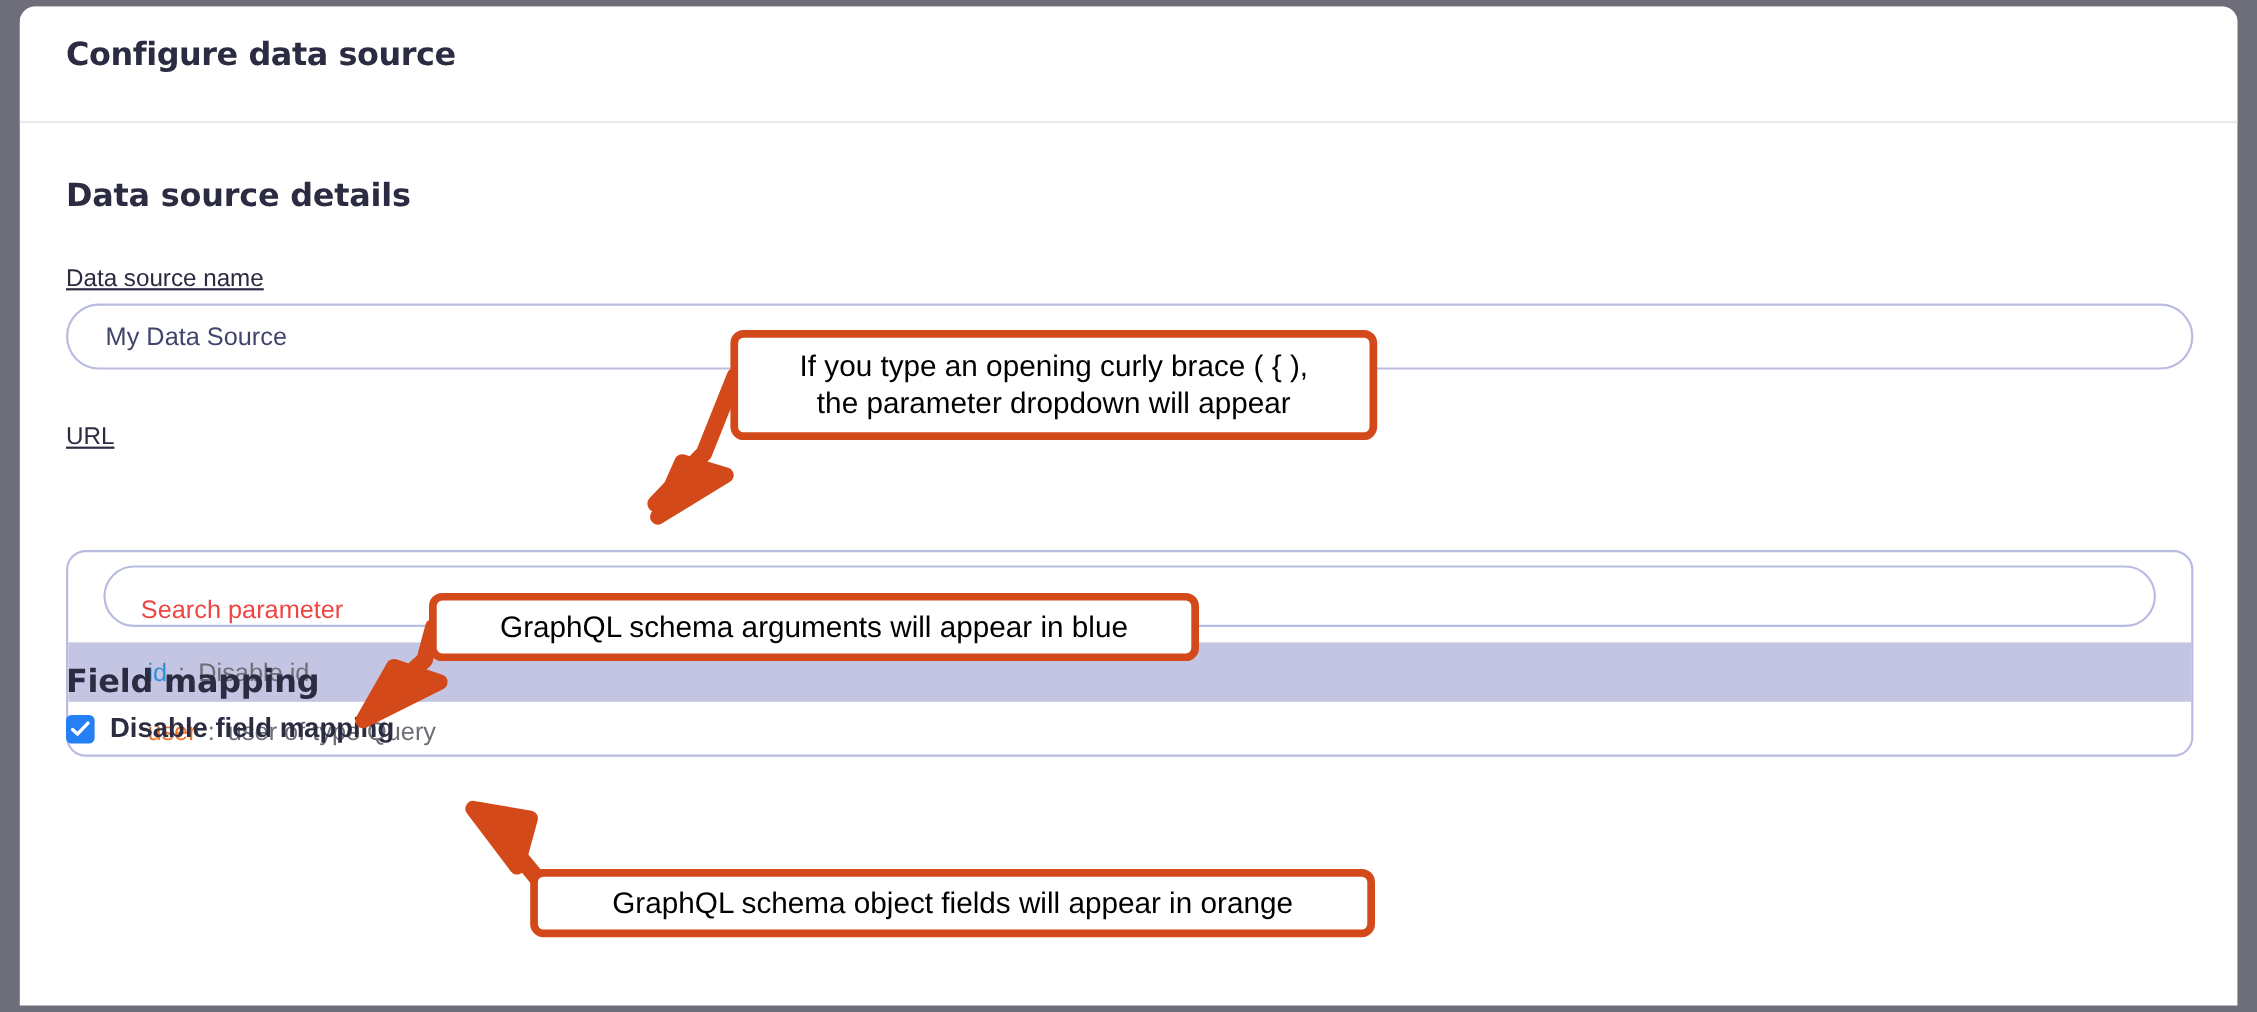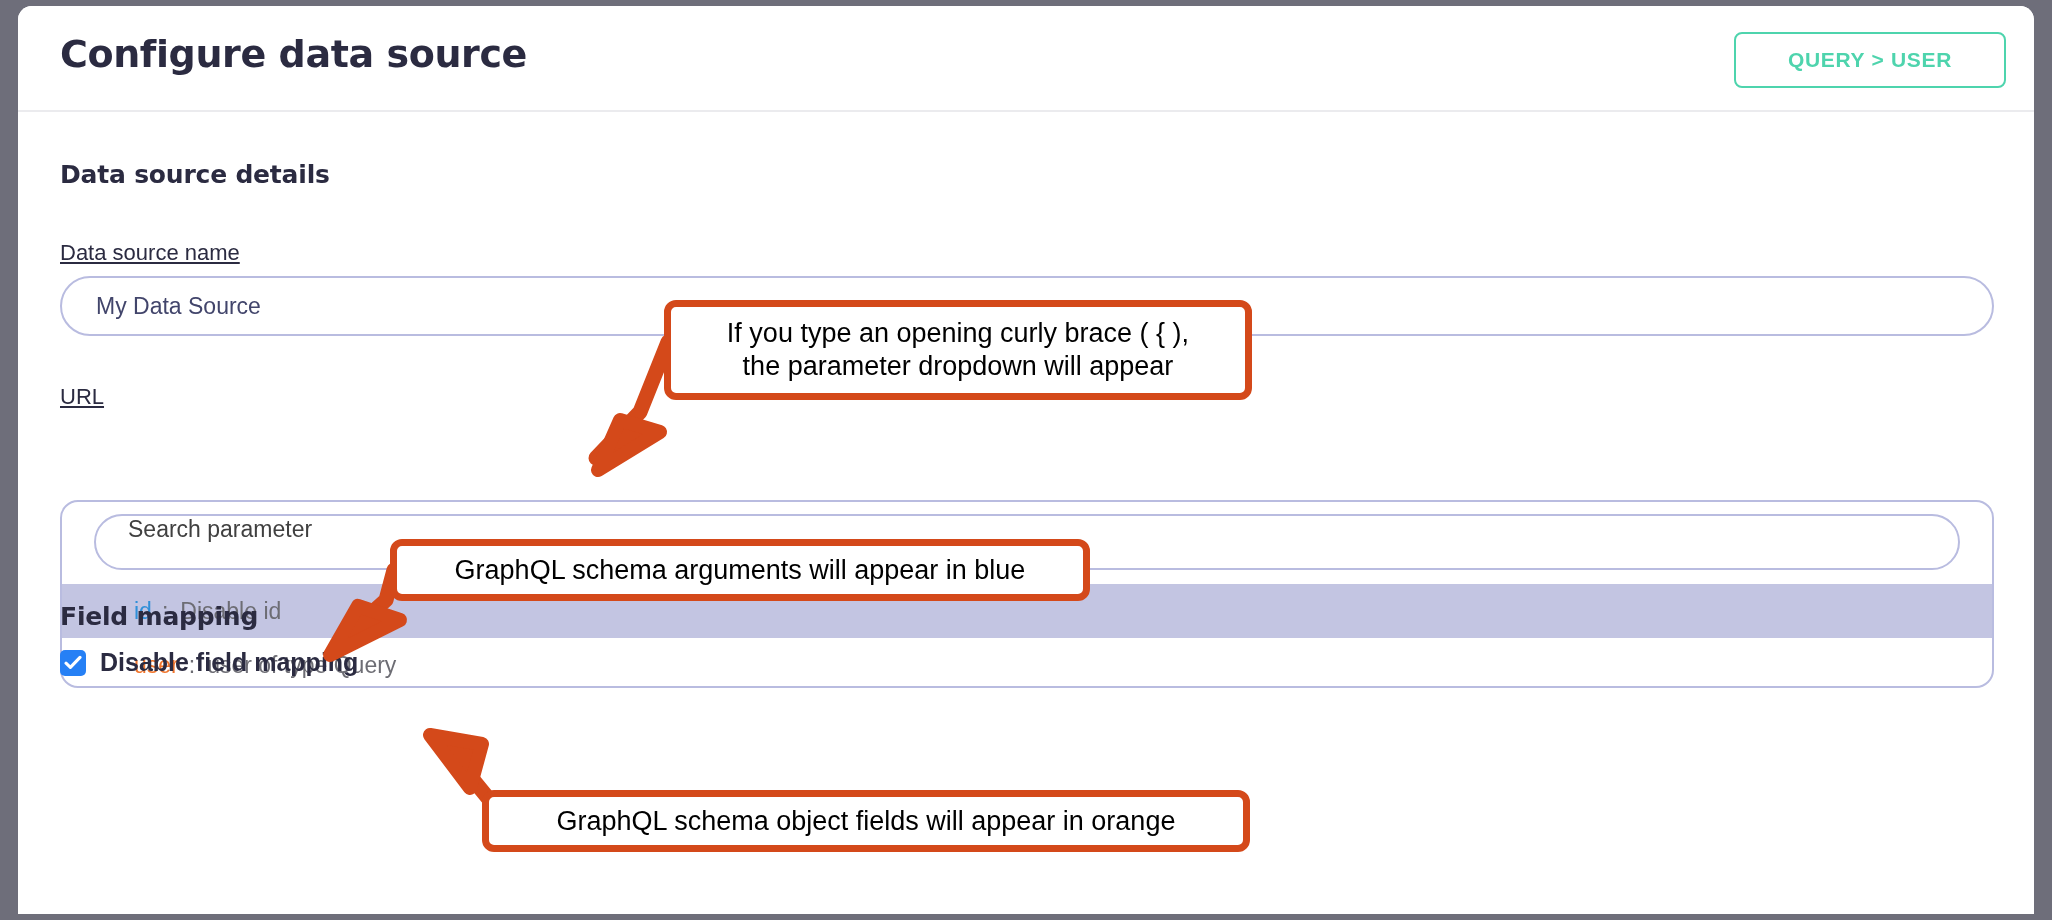--- a/index.html
+++ b/index.html
@@ -38,21 +38,21 @@
     width: 100%;
     height: 106px;
     border-bottom: 2px solid #ebebee;
     background: #fff;
   }
   .page-title {
     position: absolute;
     left: 42px;
     top: 26px;
     font-family: "DejaVu Sans", sans-serif;
-    font-size: 38px;
+    font-size: 29px;
     font-weight: 700;
     letter-spacing: -0.4px;
     color: #2b2b41;
     white-space: nowrap;
   }
   .query-chip {
     position: absolute;
     right: 28px;
     top: 26px;
     width: 272px;
@@ -75,21 +75,21 @@
     position: absolute;
     left: 0; top: 106px;
     width: 100%;
     bottom: 0;
   }
 
   .section-heading {
     position: absolute;
     left: 42px;
     font-family: "DejaVu Sans", sans-serif;
-    font-size: 25px;
+    font-size: 29px;
     font-weight: 700;
     letter-spacing: -0.2px;
     color: #2b2b41;
     white-space: nowrap;
   }
   #dsd-heading { top: 48px; }
   #fm-heading  { top: 490px; }
 
   .field-label {
     position: absolute;
@@ -135,24 +135,24 @@
   .param-search {
     position: absolute;
     left: 32px;
     top: 12px;
     width: 1866px;
     height: 56px;
     border: 2px solid #b9bce0;
     border-radius: 28px;
     background: #fff;
     display: flex;
-    align-items: flex-start;
+    align-items: flex-end;
     padding-left: 32px;
     font-size: 23px;
-    color: #404040;
+    color: #ef4444;
     cursor: text;
   }
   .param-row {
     position: absolute;
     left: 0;
     width: 100%;
     height: 54px;
     display: flex;
     align-items: center;
     padding-left: 32px;
@@ -226,21 +226,20 @@
 </style>
 </head>
 <body>
 
 <div id="screen">
 
   <div class="card">
 
     <div class="card-header">
       <div class="page-title">Configure data source</div>
-      <div class="query-chip">QUERY &gt; USER</div>
     </div>
 
     <div class="body-area">
 
       <div id="dsd-heading" class="section-heading">Data source details</div>
 
       <div id="lbl-name" class="field-label">Data source name</div>
       <div id="input-name" class="text-input">
         <span>My Data Source</span>
       </div>

